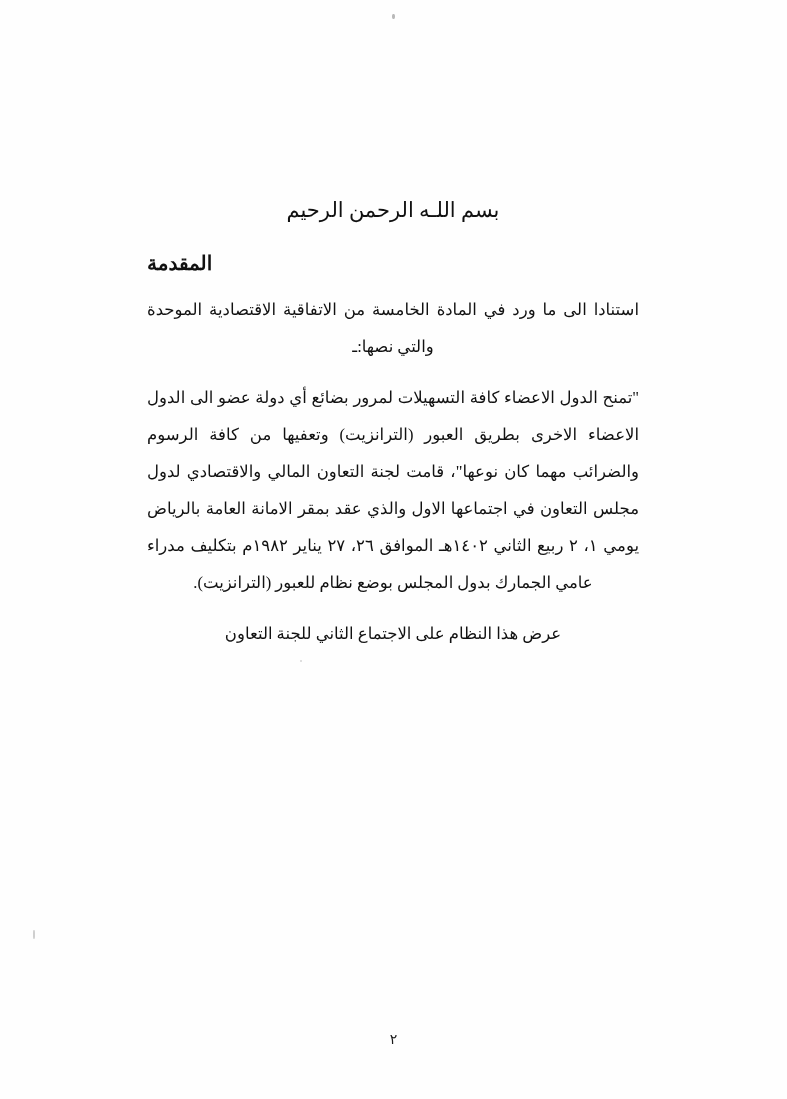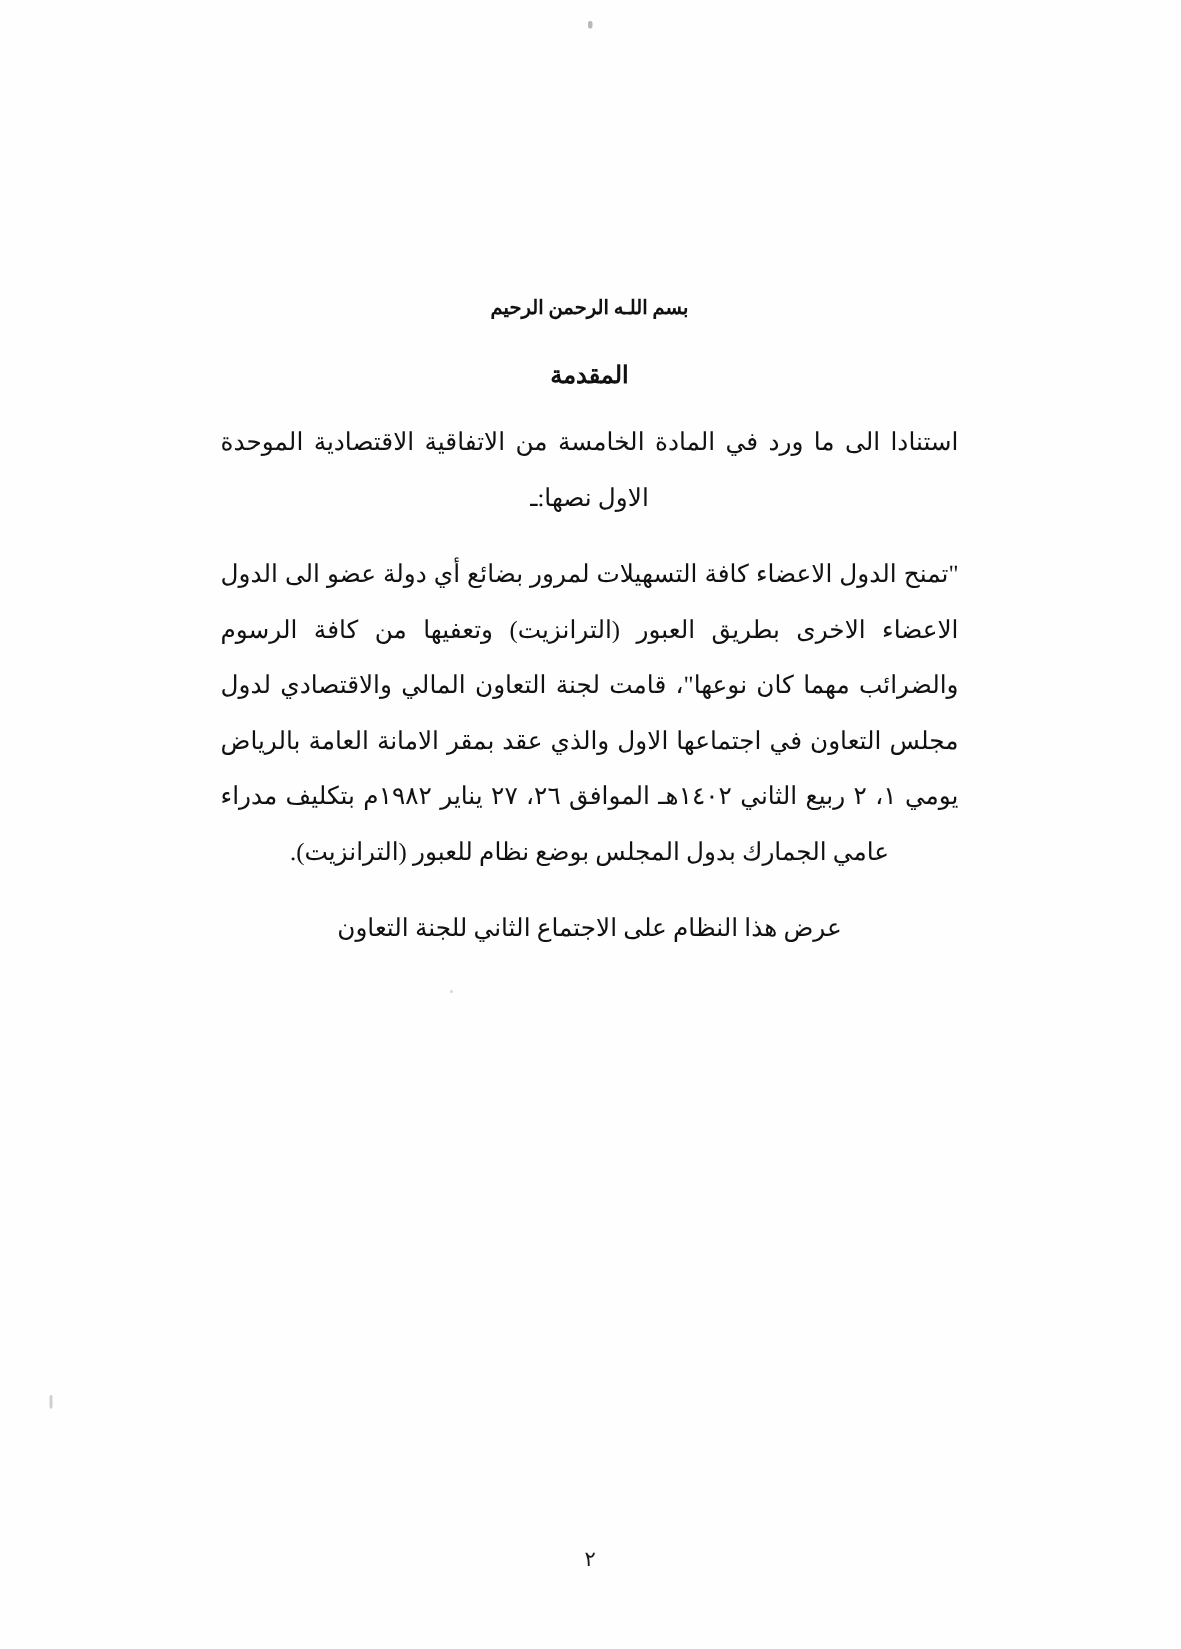--- a/index.html
+++ b/index.html
@@ -24,30 +24,30 @@
     position: absolute;
     top: 196px;
     right: 148px;
     width: 492px;
     direction: rtl;
     text-align: justify;
     text-justify: inter-word;
   }
   .basmala {
     text-align: center;
-    font-weight: bold;
-    font-size: 13px;
+    font-weight: normal;
+    font-size: 21px;
     letter-spacing: 0.5px;
     margin: 0 0 26px 0;
     line-height: 1.4;
   }
   .heading {
-    text-align: center;
+    text-align: left;
     font-weight: bold;
-    font-size: 16px;
+    font-size: 20px;
     margin: 0 0 16px 0;
   }
   p.para {
     margin: 0 0 4px 0;
     font-size: 16.5px;
     line-height: 37px;
     text-align: justify;
     text-align-last: center;
   }
   p.para.block-gap {
@@ -85,21 +85,21 @@
   <span class="speck s1"></span>
   <span class="speck s2"></span>
   <span class="speck s3"></span>
 
   <div class="content">
 
     <div class="basmala">بسم اللـه الرحمن الرحيم</div>
 
     <div class="heading">المقدمة</div>
 
-    <p class="para centered-last">استنادا الى ما ورد في المادة الخامسة من الاتفاقية الاقتصادية الموحدة الاول نصها:ـ</p>
+    <p class="para centered-last">استنادا الى ما ورد في المادة الخامسة من الاتفاقية الاقتصادية الموحدة والتي نصها:ـ</p>
 
     <p class="para quote-block centered-last block-gap">"تمنح الدول الاعضاء كافة التسهيلات لمرور بضائع أي دولة عضو الى الدول الاعضاء الاخرى بطريق العبور (الترانزيت) وتعفيها من كافة الرسوم والضرائب مهما كان نوعها"، قامت لجنة التعاون المالي والاقتصادي لدول مجلس التعاون في اجتماعها الاول والذي عقد بمقر الامانة العامة بالرياض يومي ١، ٢ ربيع الثاني ١٤٠٢هـ الموافق ٢٦، ٢٧ يناير ١٩٨٢م بتكليف مدراء عامي الجمارك بدول المجلس بوضع نظام للعبور (الترانزيت).</p>
 
 
     <p class="para centered-last block-gap">عرض هذا النظام على الاجتماع الثاني للجنة التعاون</p>
 
   </div>
 
   <div class="page-number">٢</div>
 

